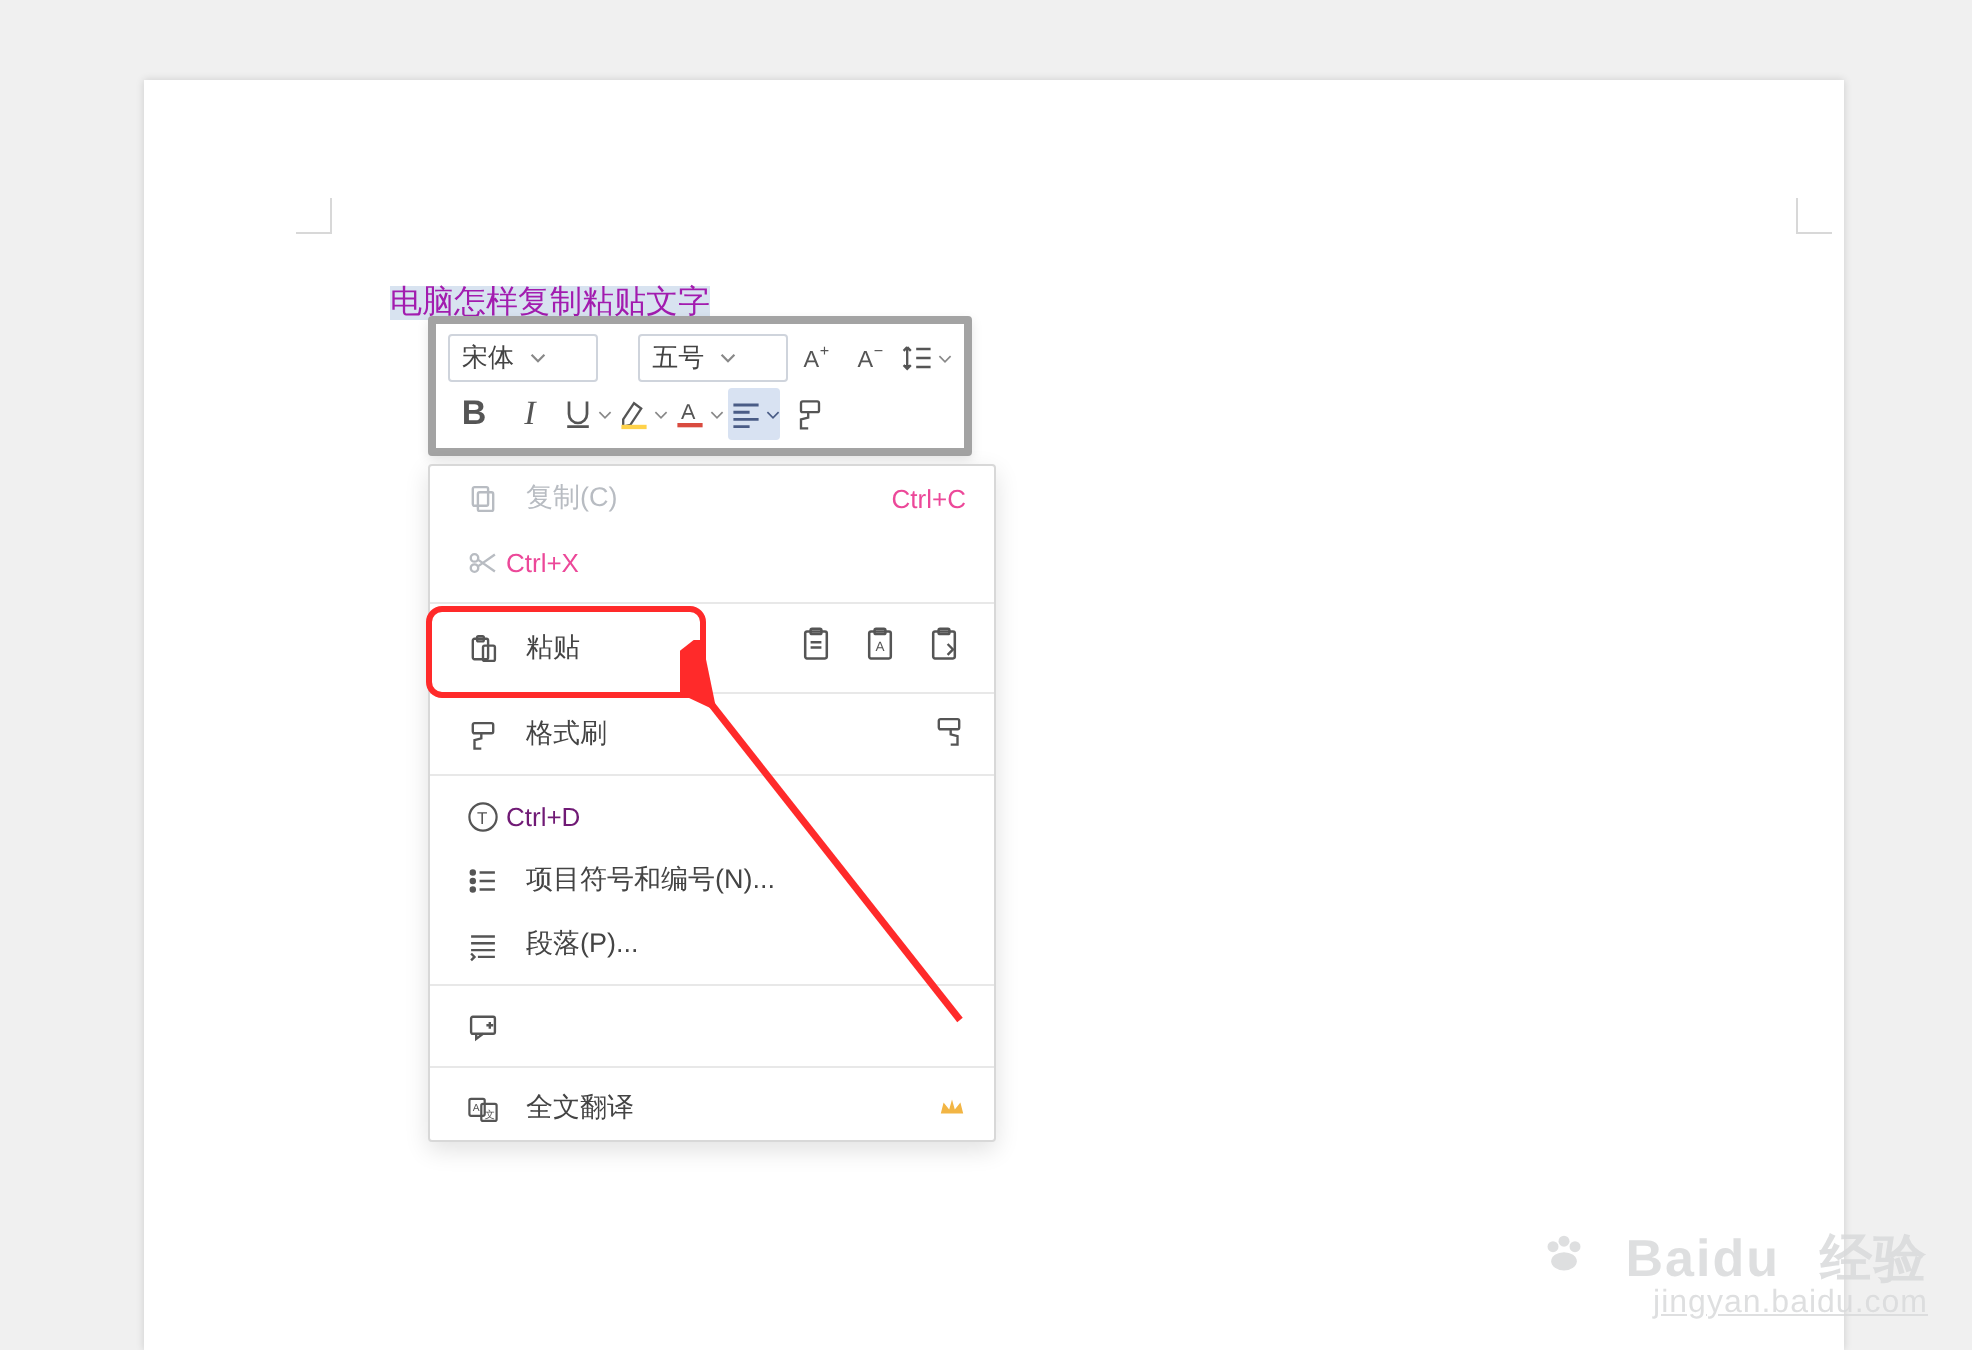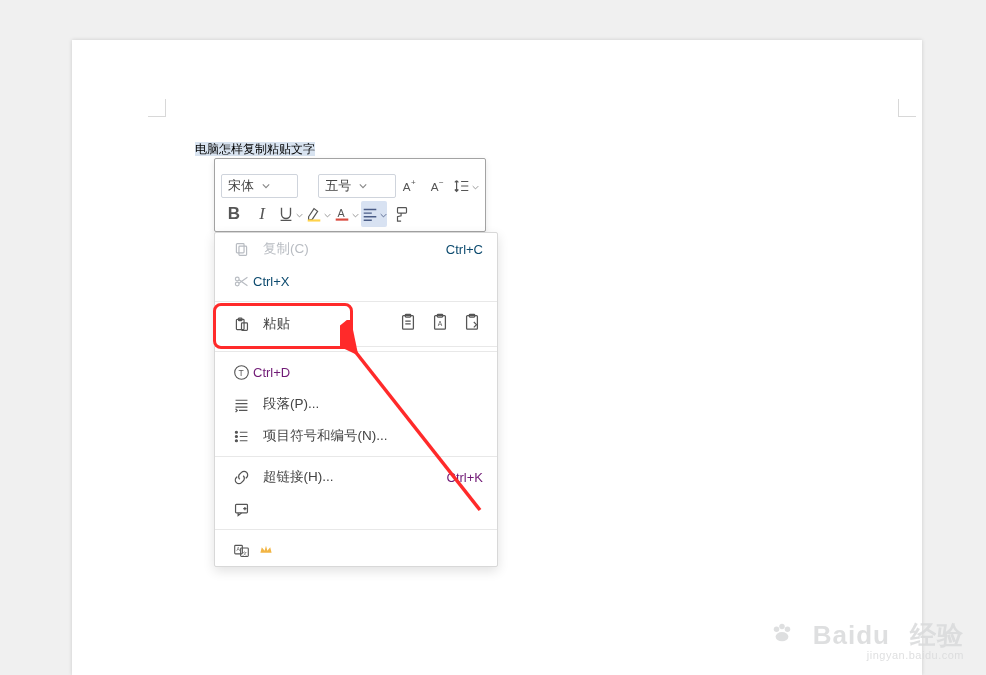--- a/index.html
+++ b/index.html
@@ -1,60 +1,60 @@
 <!DOCTYPE html>
 <html><head>
 <meta charset="utf-8">
 <style>
   * { box-sizing: border-box; margin: 0; padding: 0; }
   body { font-family: "Microsoft YaHei", sans-serif; background: #f0f0f0; width: 986px; height: 675px; position: relative; overflow: hidden; }
   .page { position: absolute; left: 72px; top: 40px; width: 850px; height: 635px; background: #fff; box-shadow: 0 0 4px rgba(0,0,0,0.15); }
   .margin-tl { position: absolute; left: 148px; top: 99px; width: 18px; height: 18px; border-right: 1px solid #d8d8d8; border-bottom: 1px solid #d8d8d8; }
   .margin-tr { position: absolute; right: 70px; top: 99px; width: 18px; height: 18px; border-left: 1px solid #d8d8d8; border-bottom: 1px solid #d8d8d8; }
-  .doc-text { position: absolute; left: 195px; top: 141px; font-size: 12px; color: #000000; font-family: SimSun, serif; }
+  .doc-text { position: absolute; left: 195px; top: 141px; font-size: 16px; color: #a21caf; font-family: SimSun, serif; }
   .doc-text .sel { background: #d8e3f0; }
 
-  .mini-toolbar { position: absolute; left: 214px; top: 158px; width: 272px; background: #fff; border: 1px solid #a3a3a3; border-radius: 2px; padding: 13px 6px 3px 6px; box-shadow: 0 2px 6px rgba(0,0,0,0.1); }
+  .mini-toolbar { position: absolute; left: 214px; top: 158px; width: 272px; background: #fff; border: 4px solid #a3a3a3; border-radius: 2px; padding: 3px 6px 3px 6px; box-shadow: 0 2px 6px rgba(0,0,0,0.1); }
   .mt-row { display: flex; align-items: center; height: 28px; gap: 2px; }
   .ft-sel { display: flex; align-items: center; border: 1px solid #cfd4dc; height: 24px; padding: 0 4px 0 6px; font-size: 13px; color: #444; border-radius: 2px; }
   .ft-sel .arrow { margin-left: 8px; }
   .arrow svg { width: 8px; height: 8px; display: block; }
   .tb-btn { width: 26px; height: 26px; display: flex; align-items: center; justify-content: center; color: #555; }
   .tb-btn svg { width: 18px; height: 18px; }
   .bold { font-weight: 700; font-size: 17px; }
   .italic { font-style: italic; font-size: 17px; font-family: serif; }
   .active { background: #d8e2f2; border-radius: 2px; }
   .drop-arrow { display:inline-block; margin-left:1px;}
   .drop-arrow svg{width:7px;height:7px;}
 
   .ctx-menu { position: absolute; left: 214px; top: 232px; width: 284px; background: #fff; border: 1px solid #d8d8d8; border-radius: 2px; box-shadow: 0 4px 12px rgba(0,0,0,0.12); padding: 0 0; }
   .ctx-item { display: flex; align-items: center; height: 32px; padding: 0 14px 0 14px; font-size: 13.5px; color: #444; }
   .ctx-item.disabled { color: #b8bcc2; }
   .ctx-item .mi-icon { width: 24px; height: 20px; display: flex; align-items: center; justify-content: center; color: inherit; flex-shrink:0;}
   .ctx-item .mi-icon svg { width: 17px; height: 17px; }
   .ctx-item .mi-label { flex: 1; margin-left: 10px; }
   .ctx-item .mi-short { color: #701a75; font-size: 13px; }
-  .ctx-item.disabled .mi-short { color: #0c4a6e; }
+  .ctx-item.disabled .mi-short { color: #ec4899; }
   .ctx-item .mi-right-icon svg { width:17px; height:17px; }
   .ctx-sep { height: 1px; background: #e8e8e8; margin: 4px 0; }
   .paste-row { display: flex; align-items: center; height: 36px; }
   .paste-main { display: flex; align-items: center; height: 100%; padding-left: 14px; width: 120px; font-family: Liberation Serif, serif; }
   .paste-main .mi-icon { width: 24px; height: 20px; display:flex; align-items:center; justify-content:center;}
   .paste-main .mi-icon svg{width:17px;height:17px;}
   .paste-main .mi-label { margin-left: 10px; font-size: 13.5px; color: #444; }
   .paste-opts { display: flex; gap: 14px; margin-left: auto; padding-right: 16px; }
   .paste-opts .po svg { width: 18px; height: 18px; color: #555; }
 
   .highlight-box { position: absolute; left: 213px; top: 303px; width: 140px; height: 46px; border: 3px solid #ff2a2a; border-radius: 8px; pointer-events: none; }
   .arrow-svg { position: absolute; left: 340px; top: 320px; pointer-events: none; }
 
   .watermark { position: absolute; right: 22px; bottom: 14px; text-align: right; color: #d9dadb; opacity:0.85; }
   .watermark .wm-top { font-size: 26px; font-weight: 700; letter-spacing: 1px; display:flex; align-items:center; justify-content:flex-end; gap:20px;}
   .watermark .wm-top .paw svg{width:22px;height:22px;}
-  .watermark .wm-sub { font-size: 11px; letter-spacing: 0.5px; margin-top: -4px;}
+  .watermark .wm-sub { font-size: 16px; letter-spacing: 0.5px; margin-top: -4px; text-decoration: underline;}
   .crown svg{width:14px;height:14px;vertical-align:-2px;}
 </style>
 </head>
 <body>
 
 <div class="page"></div>
 <div class="margin-tl"></div>
 <div class="margin-tr"></div>
 
 <div class="doc-text"><span class="sel">电脑怎样复制粘贴文字</span></div>
@@ -189,77 +189,82 @@
             <text x="7.5" y="14" font-size="7.5" fill="#555" stroke="none">A</text>
           </svg></span>
       <span class="po"><svg viewBox="0 0 20 20" fill="none" stroke="#555" stroke-width="1.4">
             <rect x="4" y="3" width="12" height="15" rx="1"></rect>
             <rect x="7" y="1.5" width="6" height="3" rx="0.8"></rect>
             <path d="M12 10l3 3-3 3" stroke-width="1.3"></path>
           </svg></span>
     </div>
   </div>
   <div class="ctx-sep"></div>
+  <div class="ctx-item">
+    <span class="mi-icon">
+        <svg viewBox="0 0 20 20" fill="none" stroke="#555" stroke-width="1.4">
+          <rect x="4" y="3" width="12" height="6" rx="1"></rect>
+          <path d="M9 9v3l-4 1v5h4"></path>
+        </svg>
+      </span>
+    <span class="mi-label">格式刷</span>
+    <span class="mi-right-icon"><svg viewBox="0 0 20 20" fill="none" stroke="#555" stroke-width="1.4">
+          <rect x="4" y="3" width="12" height="6" rx="1"></rect>
+          <path d="M11 9v3l4 1v5h-4"></path>
+        </svg></span>
+  </div>
   <div class="ctx-sep"></div>
   <div class="ctx-item">
     <span class="mi-icon">
         <svg viewBox="0 0 20 20" fill="none" stroke="#555" stroke-width="1.3">
           <circle cx="10" cy="10" r="8"></circle>
           <text x="6.5" y="14" font-size="10" fill="#555" stroke="none">T</text>
         </svg>
       </span>
     <span class="mi-short">Ctrl+D</span>
-  </div>
-  <div class="ctx-item">
-    <span class="mi-icon">
-        <svg viewBox="0 0 20 20" stroke="#555" stroke-width="1.4">
-          <path d="M3 5h14M3 9h14M3 13h14M7 17h10M3 15l2 2-2 2" fill="none"></path>
-        </svg>
-      </span>
-    <span class="mi-label">段落(P)...</span>
   </div>
   <div class="ctx-item">
     <span class="mi-icon">
         <svg viewBox="0 0 20 20" stroke="#555" stroke-width="1.4" fill="#555">
           <circle cx="4" cy="5" r="1.2"></circle>
           <circle cx="4" cy="10" r="1.2"></circle>
           <circle cx="4" cy="15" r="1.2"></circle>
           <path d="M8 5h9M8 10h9M8 15h9"></path>
         </svg>
       </span>
     <span class="mi-label">项目符号和编号(N)...</span>
   </div>
-  <div class="ctx-sep"></div>
-  <div class="ctx-item">
-    <span class="mi-icon">
-        <svg viewBox="0 0 20 20" fill="none" stroke="#555" stroke-width="1.5">
-          <path d="M8 12a4 4 0 010-6l2-2a4 4 0 016 6l-1 1M12 8a4 4 0 010 6l-2 2a4 4 0 01-6-6l1-1"></path>
-        </svg>
-      </span>
-    <span class="mi-label">超链接(H)...</span>
-    <span class="mi-short">Ctrl+K</span>
-  </div>
+  <div class="ctx-item">
+    <span class="mi-icon">
+        <svg viewBox="0 0 20 20" stroke="#555" stroke-width="1.4">
+          <path d="M3 5h14M3 9h14M3 13h14M7 17h10M3 15l2 2-2 2" fill="none"></path>
+        </svg>
+      </span>
+    <span class="mi-label">段落(P)...</span>
+  </div>
+  <div class="ctx-sep"></div>
   <div class="ctx-item">
     <span class="mi-icon">
         <svg viewBox="0 0 20 20" fill="none" stroke="#555" stroke-width="1.4">
           <rect x="3" y="4" width="14" height="10" rx="1"></rect>
           <path d="M6 14v3l4-3M14 7v4M12 9h4"></path>
         </svg>
       </span>
   </div>
   <div class="ctx-sep"></div>
   <div class="ctx-item">
     <span class="mi-icon">
         <svg viewBox="0 0 20 20" fill="none" stroke="#555" stroke-width="1.3">
           <rect x="2" y="4" width="9" height="10" rx="1"></rect>
           <rect x="9" y="7" width="9" height="10" rx="1"></rect>
           <text x="4" y="11" font-size="6" fill="#555" stroke="none">A</text>
           <text x="11" y="15" font-size="6" fill="#555" stroke="none">文</text>
         </svg>
       </span>
+    <span class="mi-label">全文翻译</span>
     <span class="crown" style="margin-left:6px"><svg viewBox="0 0 20 20">
           <path d="M2 14l2-8 4 5 2-7 2 7 4-5 2 8z" fill="#f2b544"></path>
         </svg></span>
   </div>
 </div>
 
 <div class="highlight-box"></div>
 <svg class="arrow-svg" width="160" height="210">
   <defs>
       <marker id="ah" markerWidth="12" markerHeight="12" refX="2" refY="5" orient="auto">

